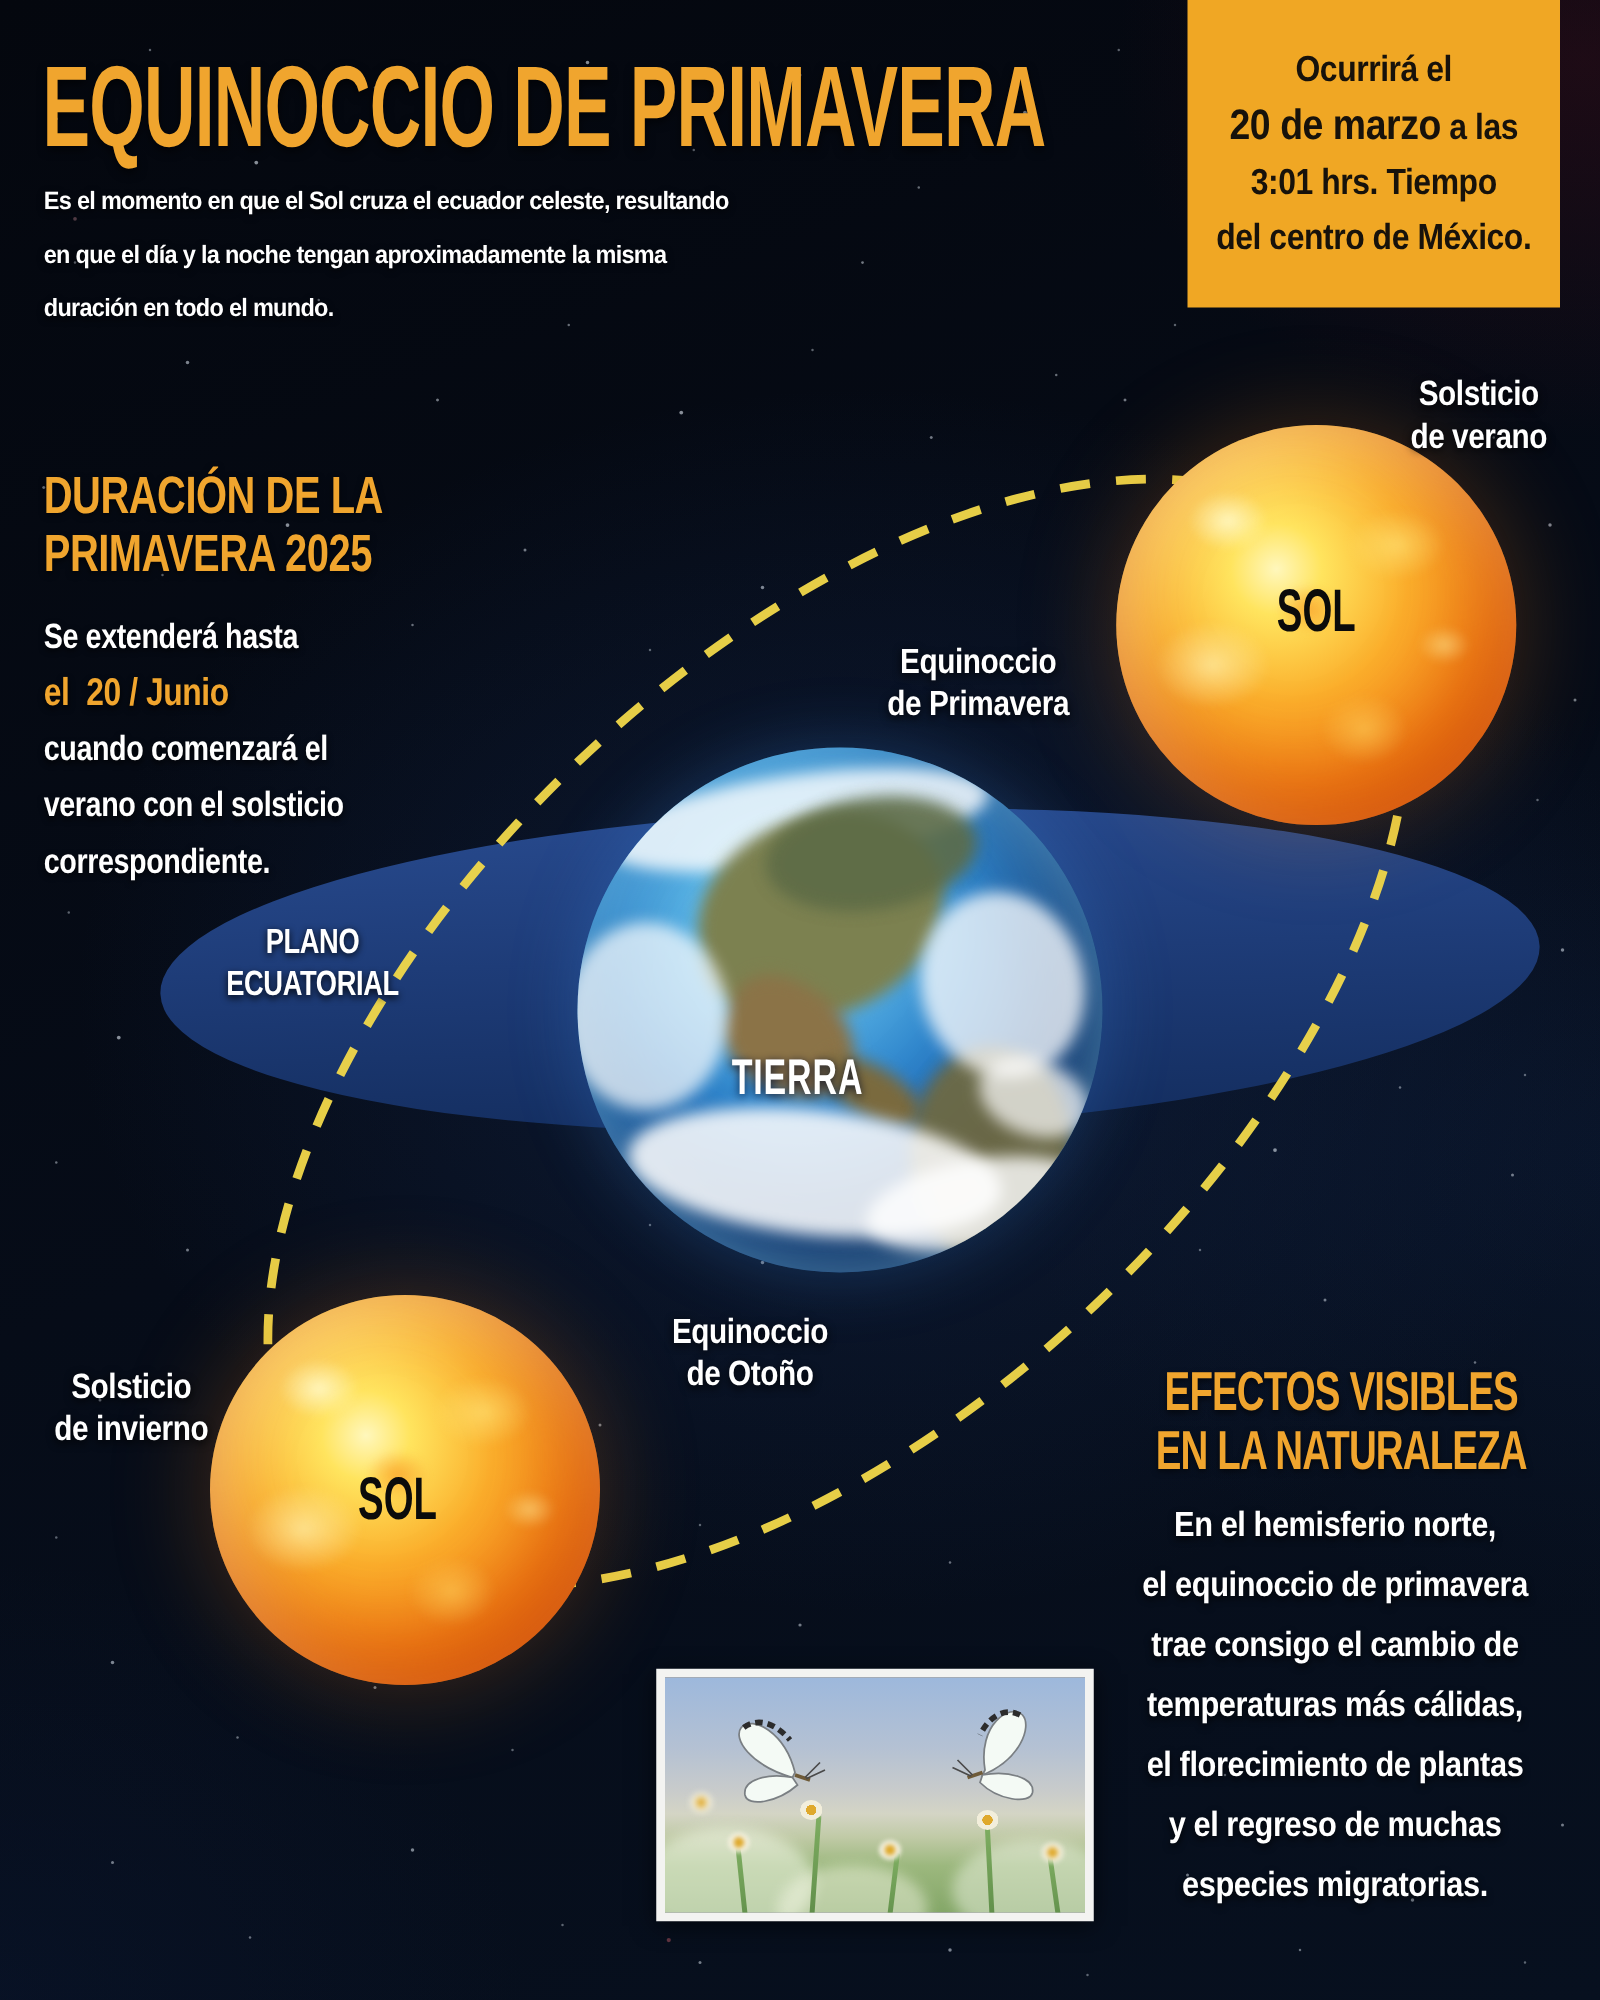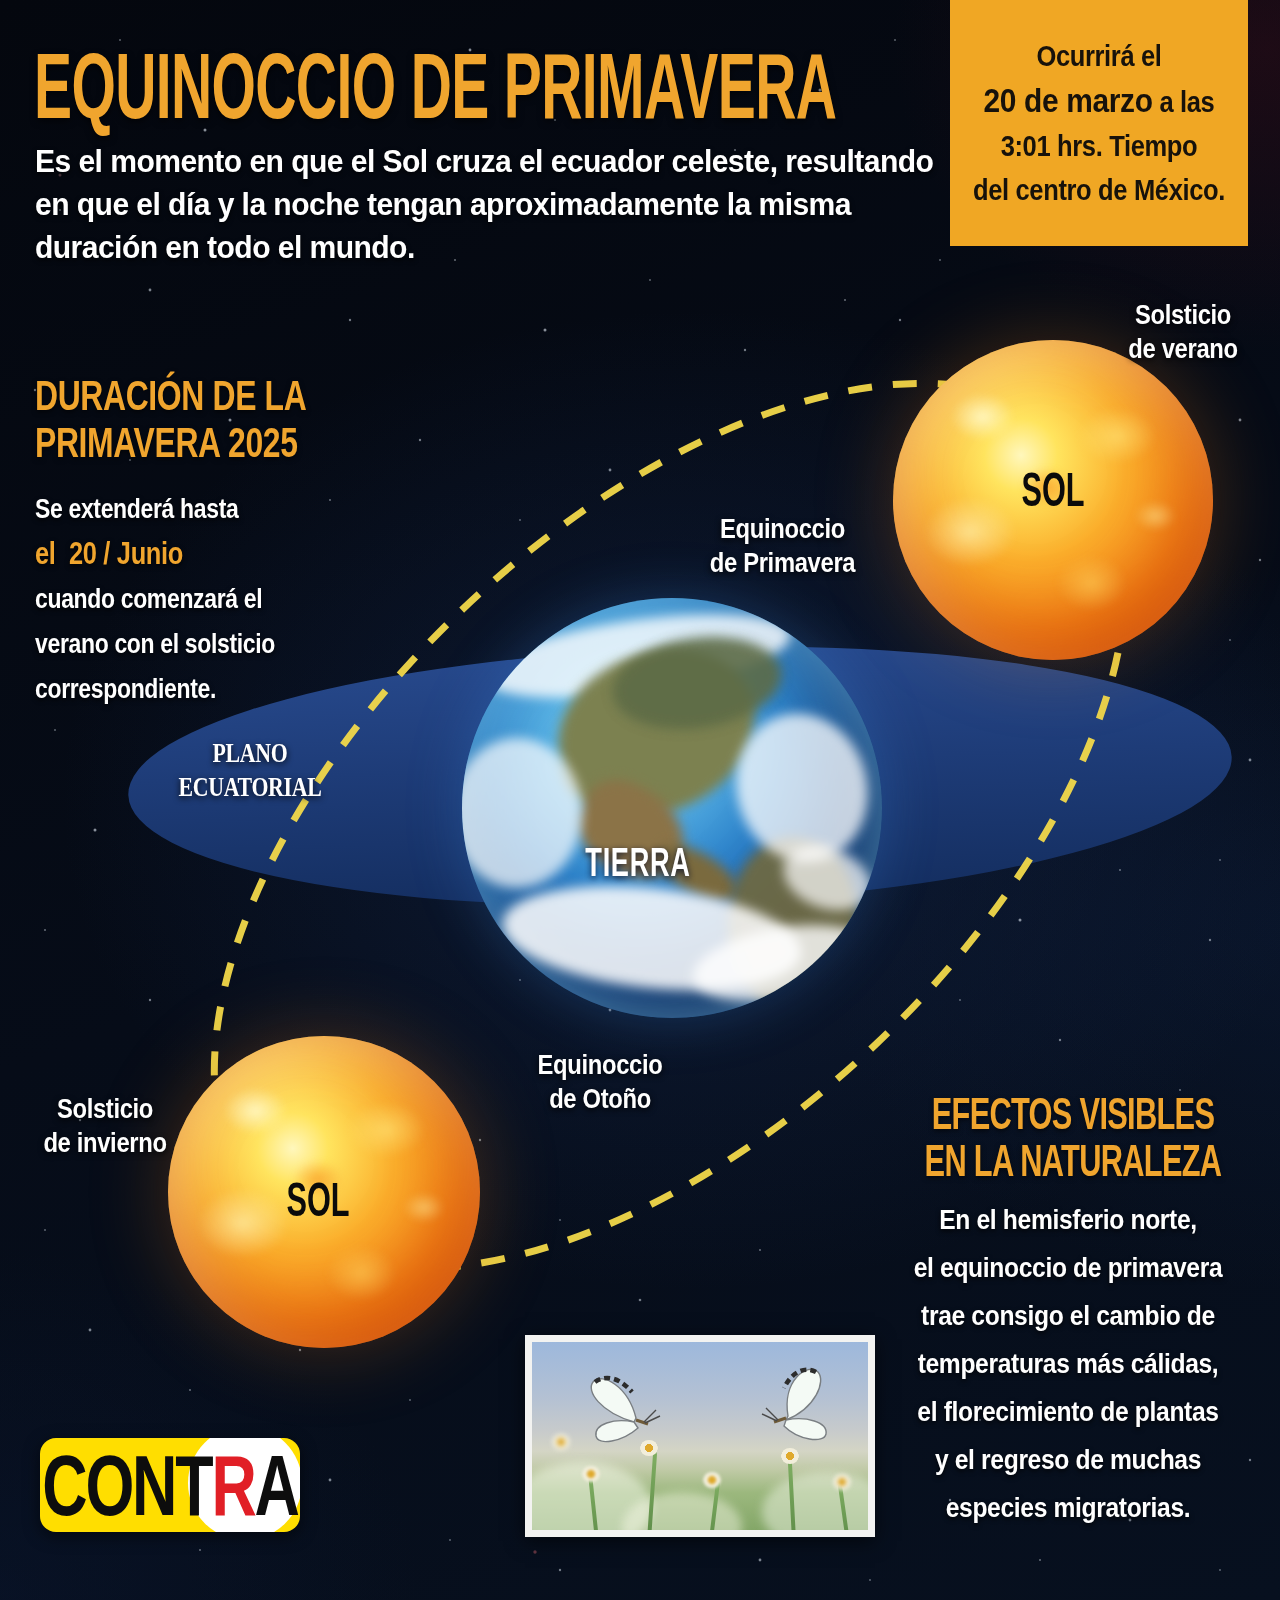--- a/index.html
+++ b/index.html
@@ -15,21 +15,21 @@
   }
   .abs{position:absolute;}
   .cndl{transform:scaleX(var(--sx,1));transform-origin:0 0;}
   .cndc{transform:scaleX(var(--sx,1));transform-origin:50% 0;}
   
   .title{
     left:34px;top:40px;font-size:92px;line-height:1.0;font-weight:700;
     letter-spacing:-1px;color:#F0A52E;white-space:nowrap;z-index:6;
     text-shadow:0 3px 10px rgba(0,0,0,.6);
   }
-  .intro{left:35px;top:140px;z-index:6;color:#fff;font-size:32px;font-weight:700;
+  .intro{left:35px;top:140px;z-index:6;color:#fff;font-size:20px;font-weight:700;
     letter-spacing:-.6px;line-height:43px;text-shadow:0 2px 6px rgba(0,0,0,.85);white-space:nowrap;}
   .datebox{
     left:950px;top:0;width:298px;height:246px;background:#F0A724;z-index:6;
     color:#17120b;text-align:center;padding-top:34px;box-sizing:border-box;
     font-weight:700;font-size:29px;line-height:44px;letter-spacing:-.4px;
   }
   .datebox .big{font-size:34px;font-weight:700;}
   .duration{left:35px;top:372px;width:360px;z-index:6;white-space:nowrap;}
   .duration .h{font-size:42px;font-weight:700;color:#F0A52E;line-height:47px;letter-spacing:-.5px;
     text-shadow:0 2px 6px rgba(0,0,0,.6);}
@@ -222,21 +222,21 @@
   <div class="abs tierra cndc" style="left:553px;top:840px;width:170px;--sx:.68;">TIERRA</div>
 
   <div class="abs dlabel" style="left:1098px;top:298px;width:170px;">
     <div class="cndc" style="--sx:.85;">Solsticio</div>
     <div class="cndc" style="--sx:.85;">de verano</div>
   </div>
   <div class="abs dlabel" style="left:680px;top:512px;width:205px;">
     <div class="cndc" style="--sx:.85;">Equinoccio</div>
     <div class="cndc" style="--sx:.85;">de Primavera</div>
   </div>
-  <div class="abs dlabel" style="left:145px;top:736px;width:210px;font-family:Liberation Serif, serif;">
+  <div class="abs dlabel" style="left:145px;top:736px;width:210px;">
     <div class="cndc" style="--sx:.78;">PLANO</div>
     <div class="cndc" style="--sx:.78;">ECUATORIAL</div>
   </div>
   <div class="abs dlabel" style="left:495px;top:1048px;width:210px;">
     <div class="cndc" style="--sx:.85;">Equinoccio</div>
     <div class="cndc" style="--sx:.85;">de Otoño</div>
   </div>
   <div class="abs dlabel" style="left:10px;top:1092px;width:190px;">
     <div class="cndc" style="--sx:.85;">Solsticio</div>
     <div class="cndc" style="--sx:.85;">de invierno</div>
@@ -310,22 +310,14 @@
       <g fill="#f4faf5" stroke="#7a7f83" stroke-width="1.4">
         <path d="M56 52 C 50 16, 76 -2, 86 8 C 94 17, 84 44, 54 56 Z"></path>
         <path d="M54 56 C 74 52, 96 58, 94 70 C 92 80, 66 76, 52 62 Z"></path>
       </g>
       <path d="M84 8 C 72 2, 60 8, 52 24" stroke="#2c2c2c" stroke-width="4.5" fill="none" stroke-dasharray="6 4"></path>
       <path d="M54 54 L 42 58" stroke="#6f5b38" stroke-width="3"></path>
       <path d="M46 56 L 34 44 M45 57 L 30 50" stroke="#4a4a4a" stroke-width="1.4" fill="none"></path>
     </svg>
   </div>
 
-  <div class="abs logo">
-    <div class="circ"></div>
-    <div class="txt cndc" style="--sx:.73;">
-      <span>CONT</span>
-        <span class="r">R</span>
-        <span>A</span>
-    </div>
-  </div>
 
 </div>
 
 </body></html>

